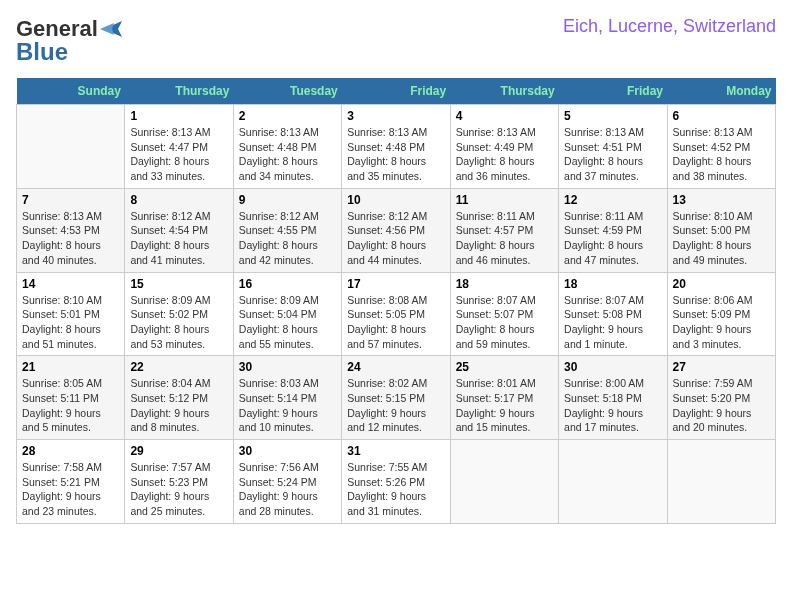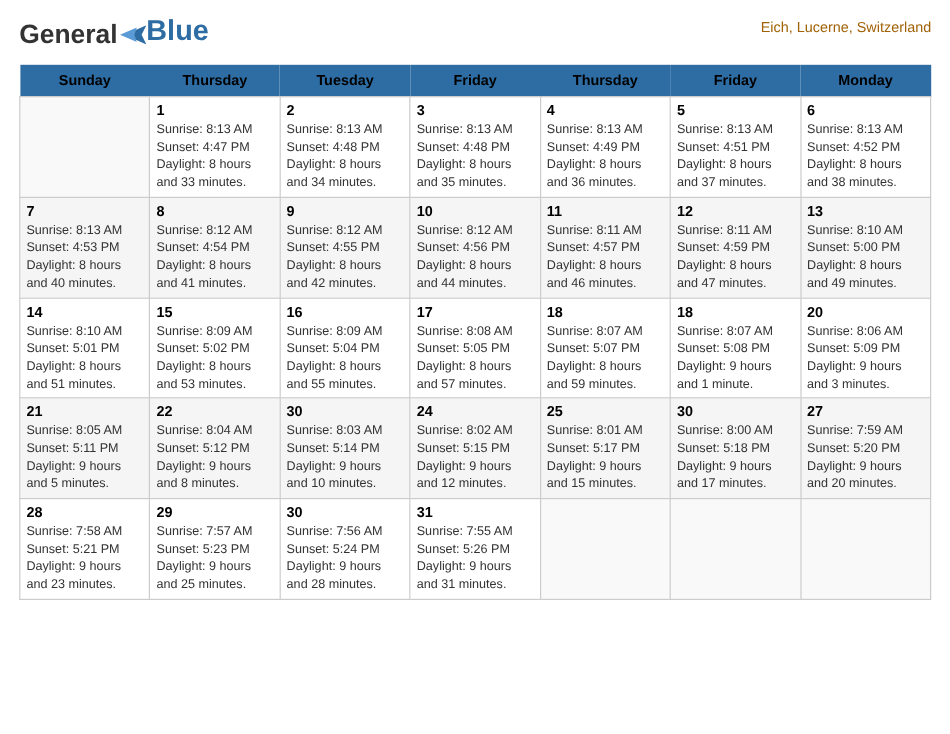--- a/index.html
+++ b/index.html
@@ -11,44 +11,45 @@
       padding: 16px;
     }
     .header {
       display: flex;
       justify-content: space-between;
       align-items: flex-start;
       margin-bottom: 12px;
     }
     .logo {
       display: flex;
+      flex-direction: column;
       align-items: flex-start;
     }
     .title-block {
       text-align: right;
     }
     .calendar-title {
       font-size: 32px;
       font-weight: bold;
       color: #333;
     }
     .calendar-subtitle {
-      font-size: 12px;
-      color: #a16207;
+      font-size: 18px;
+      color: #8b5cf6;
     }
     table {
       width: 100%;
       border-collapse: collapse;
       font-size: 11px;
     }
     th {
       background-color: #2e6da4;
-      color: #000000;
+      color: #86efac;
       padding: 6px 4px;
-      text-align: center;
+      text-align: right;
       font-size: 12px;
     }
     td {
       border: 1px solid #ccc;
       vertical-align: top;
       padding: 4px 5px;
       width: 108px;
       min-height: 80px;
       background: #fff;
     }

